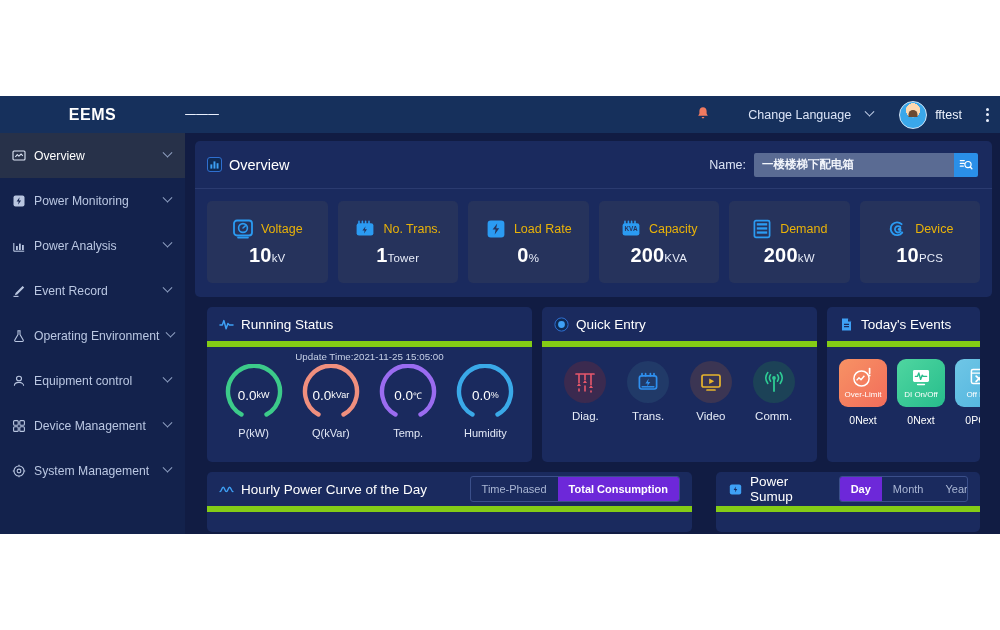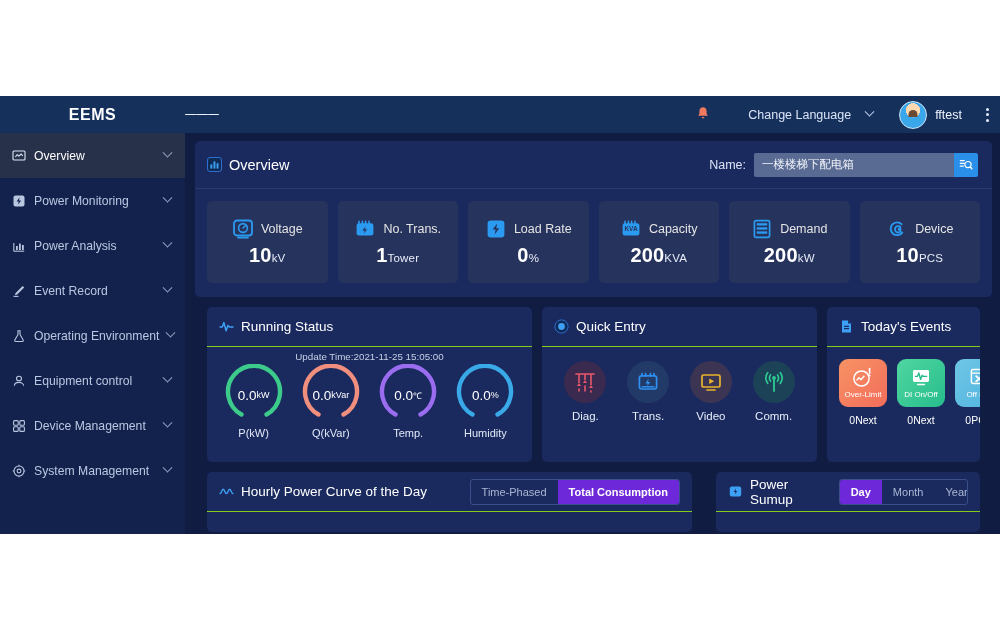--- a/index.html
+++ b/index.html
@@ -81,44 +81,45 @@
   }
   .ph-ico { width: 15px; height: 15px; margin-right: 7px; flex:0 0 15px; }
   .ph-title { color: #ffffff; font-size: 14.5px; }
   .spacer { flex: 1; }
   .name-label { color:#dbe3f5; font-size:12.5px; margin-right:8px; }
   .search-wrap { display:flex; align-items:center; height:24px; }
   .search-input {
     width: 200px; height: 24px; background:#5a6b93; border:none; outline:none;
     color:#f2f5fb; font-size:11.5px; padding: 0 8px; border-radius:2px 0 0 2px;
     font-family: "Liberation Sans", sans-serif;
+    font-weight: bold;
   }
   .search-input::placeholder{ color:#cfd8ea; }
   .search-btn {
     width: 24px; height: 24px; background:#2a8fe8; border-radius:0 2px 2px 0;
     display:flex; align-items:center; justify-content:center; cursor:pointer; border:none;
   }
 
   
   .kpis { display:flex; gap:10px; padding: 12px 12px 14px 12px; }
   .kpi {
     flex: 1; height: 82px; background:#26335c; border-radius:5px;
     display:flex; flex-direction:column; align-items:center; justify-content:center; gap:4px;
   }
   .kpi-top { display:flex; align-items:center; gap:7px; }
   .kpi-ico { width:22px; height:22px; flex:0 0 22px; }
-  .kpi-name { color:#e5e5e5; font-size:12.5px; }
+  .kpi-name { color:#eab308; font-size:12.5px; }
   .kpi-val { color:#ffffff; font-size:20px; font-weight:600; letter-spacing:.2px; }
   .kpi-unit { font-size:11.5px; font-weight:400; color:#e7ecf8; }
 
   
   .row2 { display:flex; gap:10px; padding: 0 12px; }
   .card-head {
     height: 40px; display:flex; align-items:center; padding: 0 12px;
-    border-bottom: 1px solid #84cc16;
+    border-bottom: 6px solid #84cc16;
   }
   .card-title { color:#ffffff; font-size:13.5px; }
 
   .running { width: 325px; height: 155px; }
   .update-time { color:#c6d0e6; font-size:9.8px; text-align:center; margin-top:4px; }
   .gauges { display:flex; justify-content:space-around; padding: 2px 8px 0 8px; }
   .gauge { display:flex; flex-direction:column; align-items:center; }
   .gauge-svg { position: relative; width: 62px; height: 62px; }
   .gauge-val {
     position:absolute; inset:0; display:flex; align-items:center; justify-content:center;

